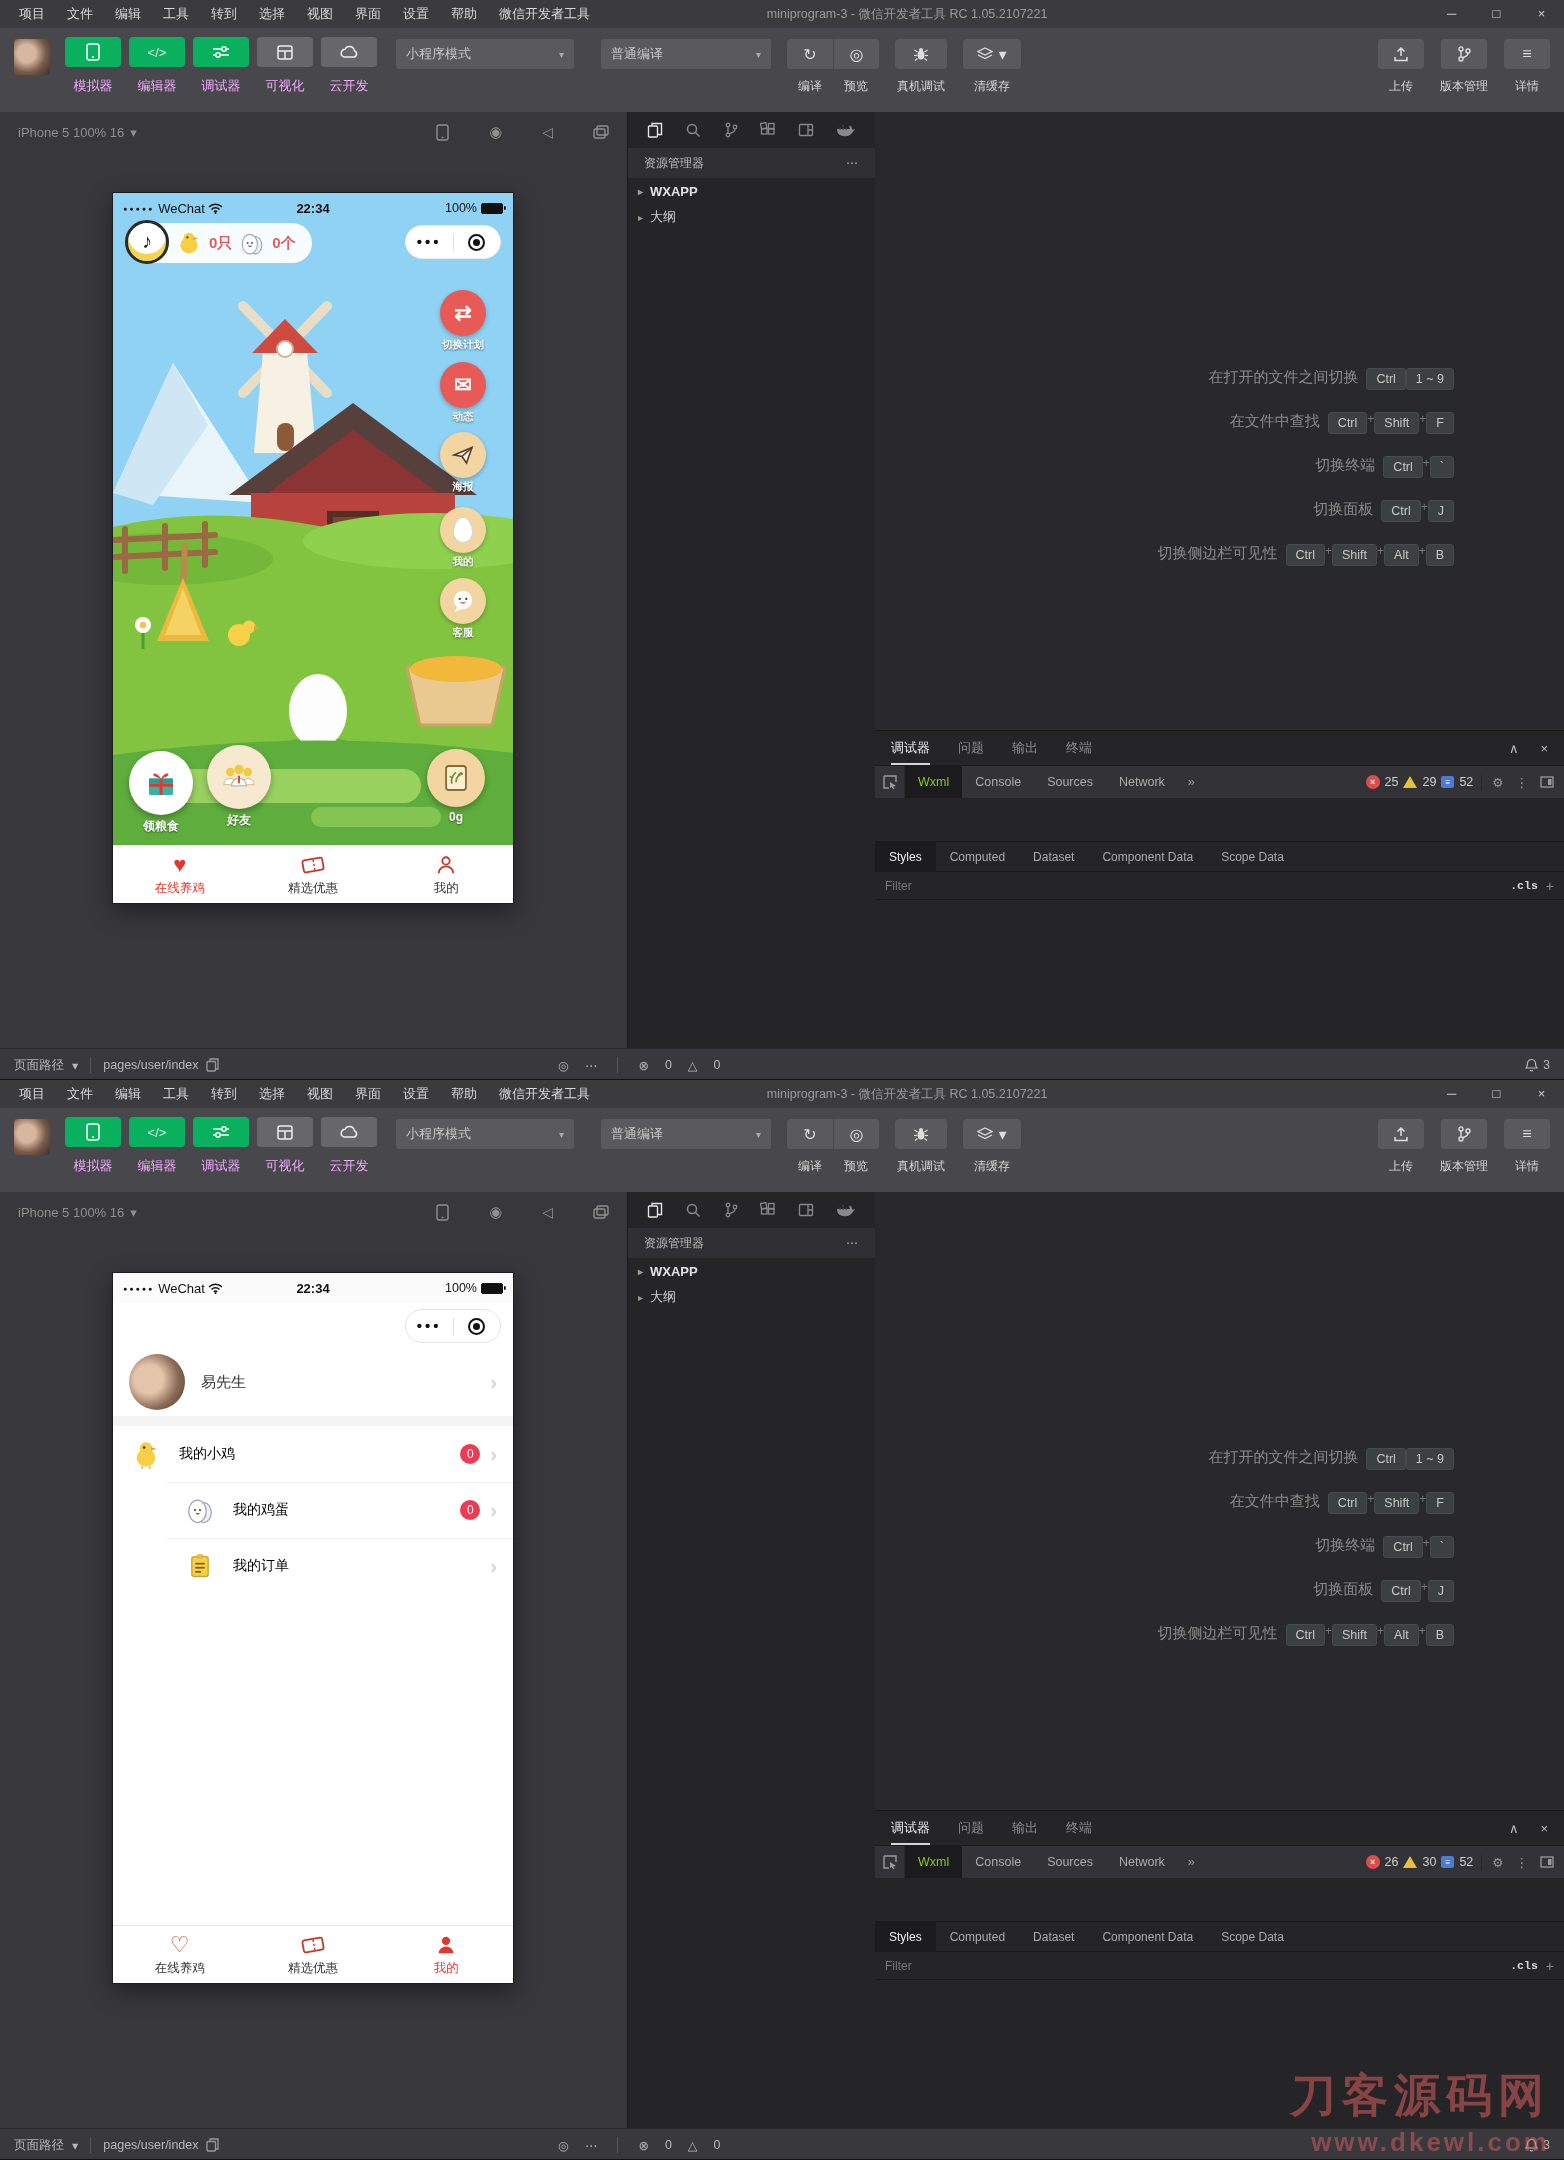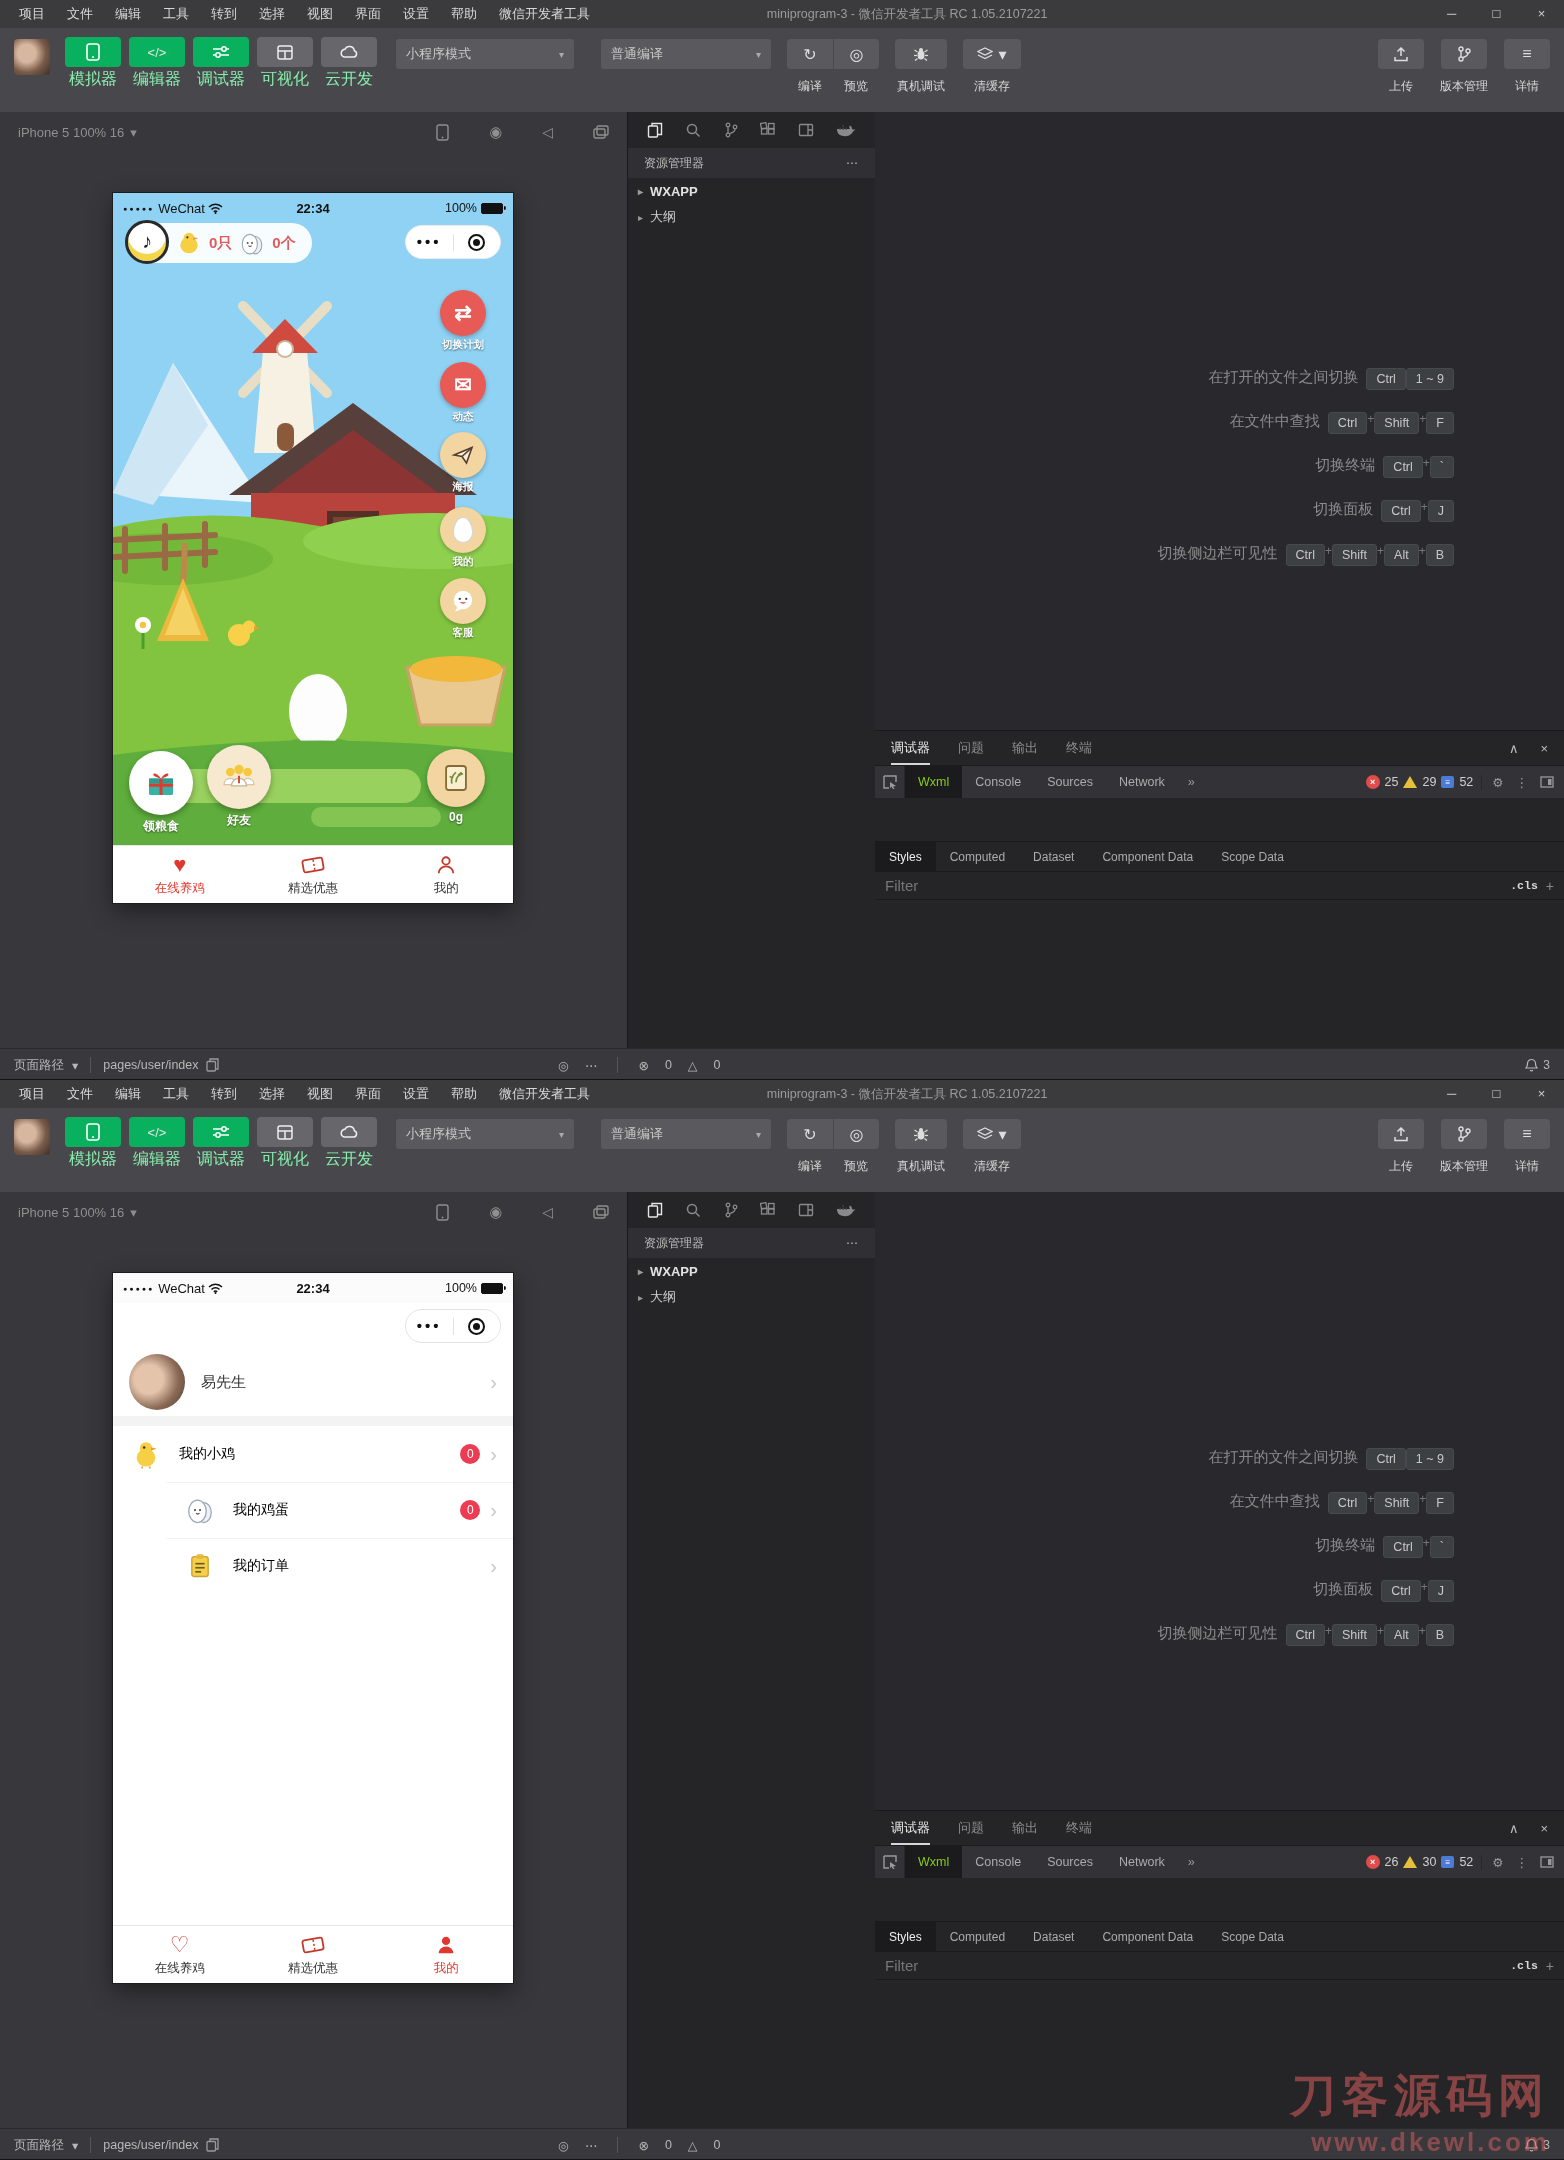--- a/index.html
+++ b/index.html
@@ -11,21 +11,21 @@
   .menu-item{padding:0 11px;cursor:default;white-space:nowrap}
   .win-title{position:absolute;left:58%;transform:translateX(-50%);color:#9b9b9b;font-size:12.5px;white-space:nowrap}
   .win-controls{margin-left:auto;display:flex;height:28px}
   .wc{width:45px;text-align:center;line-height:28px;color:#cfcfcf;font-size:13px}
   
   .toolbar{height:84px;background:#48484c;display:flex;align-items:flex-start;padding:9px 14px 0 14px;position:relative}
   .avatar{width:36px;height:36px;border-radius:4px;background:radial-gradient(circle at 35% 40%,#d8b7a0 0 28%,#7a5b4a 60%,#3c2f28 100%);margin-right:12px;margin-top:2px}
   .tb{width:62px;display:flex;flex-direction:column;align-items:center;margin-right:2px}
   .tb .btn{width:56px;height:30px;border-radius:4px;display:flex;align-items:center;justify-content:center;background:#67676b;color:#e8e8e8;font-size:13px}
   .tb .btn.green{background:#09b05d}
-  .tb .lbl{font-size:16px;color:#86efac;margin-top:2px;white-space:nowrap}
+  .tb .lbl{font-size:13px;color:#f0abfc;margin-top:10px;white-space:nowrap}
   .dd{height:30px;margin:2px 0 0 14px;background:#5a5a5e;border-radius:3px;color:#c9c9c9;display:flex;align-items:center;justify-content:space-between;padding:0 10px;font-size:13px}
   .dd .caret{color:#aaa;font-size:10px;margin-left:10px}
   .ddwrap{display:flex;flex-direction:column;align-items:center}
   .group{display:flex;flex-direction:column;align-items:center;margin-left:16px}
   .pill{display:flex;background:#5a5a5e;border-radius:4px;height:30px;margin-top:2px}
   .pbtn{width:46px;display:flex;align-items:center;justify-content:center;color:#ddd;font-size:16px}
   .pbtn+.pbtn{border-left:1px solid #4a4a4e}
   .lblrow{display:flex;margin-top:9px;font-size:12px;color:#d6d6d6}
   .toolbar-right{margin-left:auto;display:flex}
   .sep-v{width:1px;background:#3f3f42;margin:2px 6px 8px 6px}
@@ -111,21 +111,21 @@
   .counts{margin-left:auto;display:flex;align-items:center;gap:5px;padding-right:8px;color:#cfcfcf}
   .cicon{width:14px;height:14px;border-radius:50%;background:#e04b4b;color:#fff;font-size:9px;display:flex;align-items:center;justify-content:center;font-weight:bold}
   .wicon{width:0;height:0;border-left:7px solid transparent;border-right:7px solid transparent;border-bottom:12px solid #e5c03c;position:relative}
   .micon{width:13px;height:12px;border-radius:2px;background:#4b7bd4;color:#fff;font-size:8px;display:flex;align-items:center;justify-content:center}
   .devright{display:flex;align-items:center;gap:12px;padding:0 10px;border-left:1px solid #28282b;color:#9a9a9a}
   .dbg-gap{height:44px;border-bottom:1px solid #1b1b1c}
   .styles-tabs{height:30px;display:flex;align-items:center;font-size:12px;color:#ababab;border-bottom:1px solid #1b1b1c}
   .stab{padding:0 14px;height:100%;display:flex;align-items:center}
   .stab.on{background:#1b1b1d;color:#eee}
   .filter-row{height:28px;display:flex;align-items:center;padding:0 10px;border-bottom:1px solid #1b1b1c;gap:8px}
-  .filter-row input{flex:1;background:transparent;border:none;outline:none;color:#bbb;font-size:15px;font-family:"Liberation Sans",sans-serif}
+  .filter-row input{flex:1;background:transparent;border:none;outline:none;color:#bbb;font-size:12px;font-family:"Liberation Sans",sans-serif}
   .cls{color:#d8d8d8;font-family:"Liberation Mono",monospace;font-size:11.5px;font-weight:bold}
   .plusbtn{color:#8a8a8a;font-size:14px}
   
   .statusbar{height:32px;background:#39393d;border-top:1px solid #2a2a2c;position:relative;font-size:12.5px;color:#b8b8b8}
   .sb-g{position:absolute;top:0;height:32px;display:flex;align-items:center;gap:8px}
   .sb-div{width:1px;height:16px;background:#55555a;margin:0 4px}
   .bellnum{font-size:12px;color:#b8b8b8}
   
   .watermark{position:absolute;right:14px;bottom:2px;text-align:right;z-index:50;pointer-events:none}
   .wm1{font-size:46px;font-weight:bold;color:rgba(235,100,100,.5);letter-spacing:6px}

